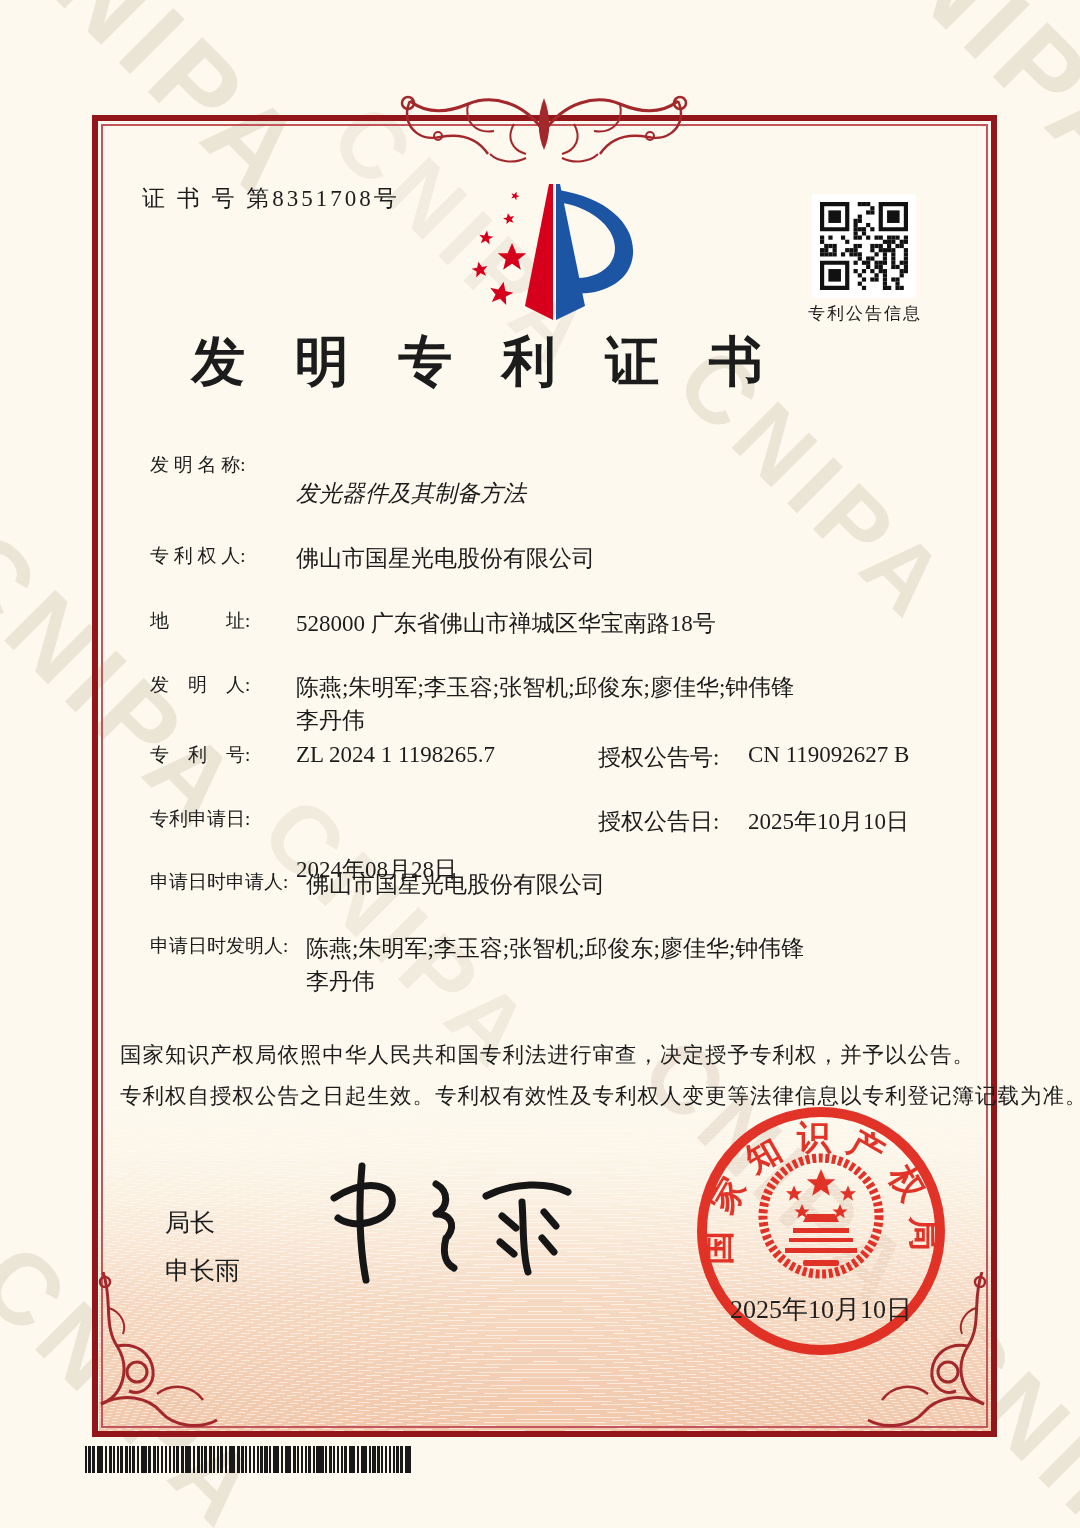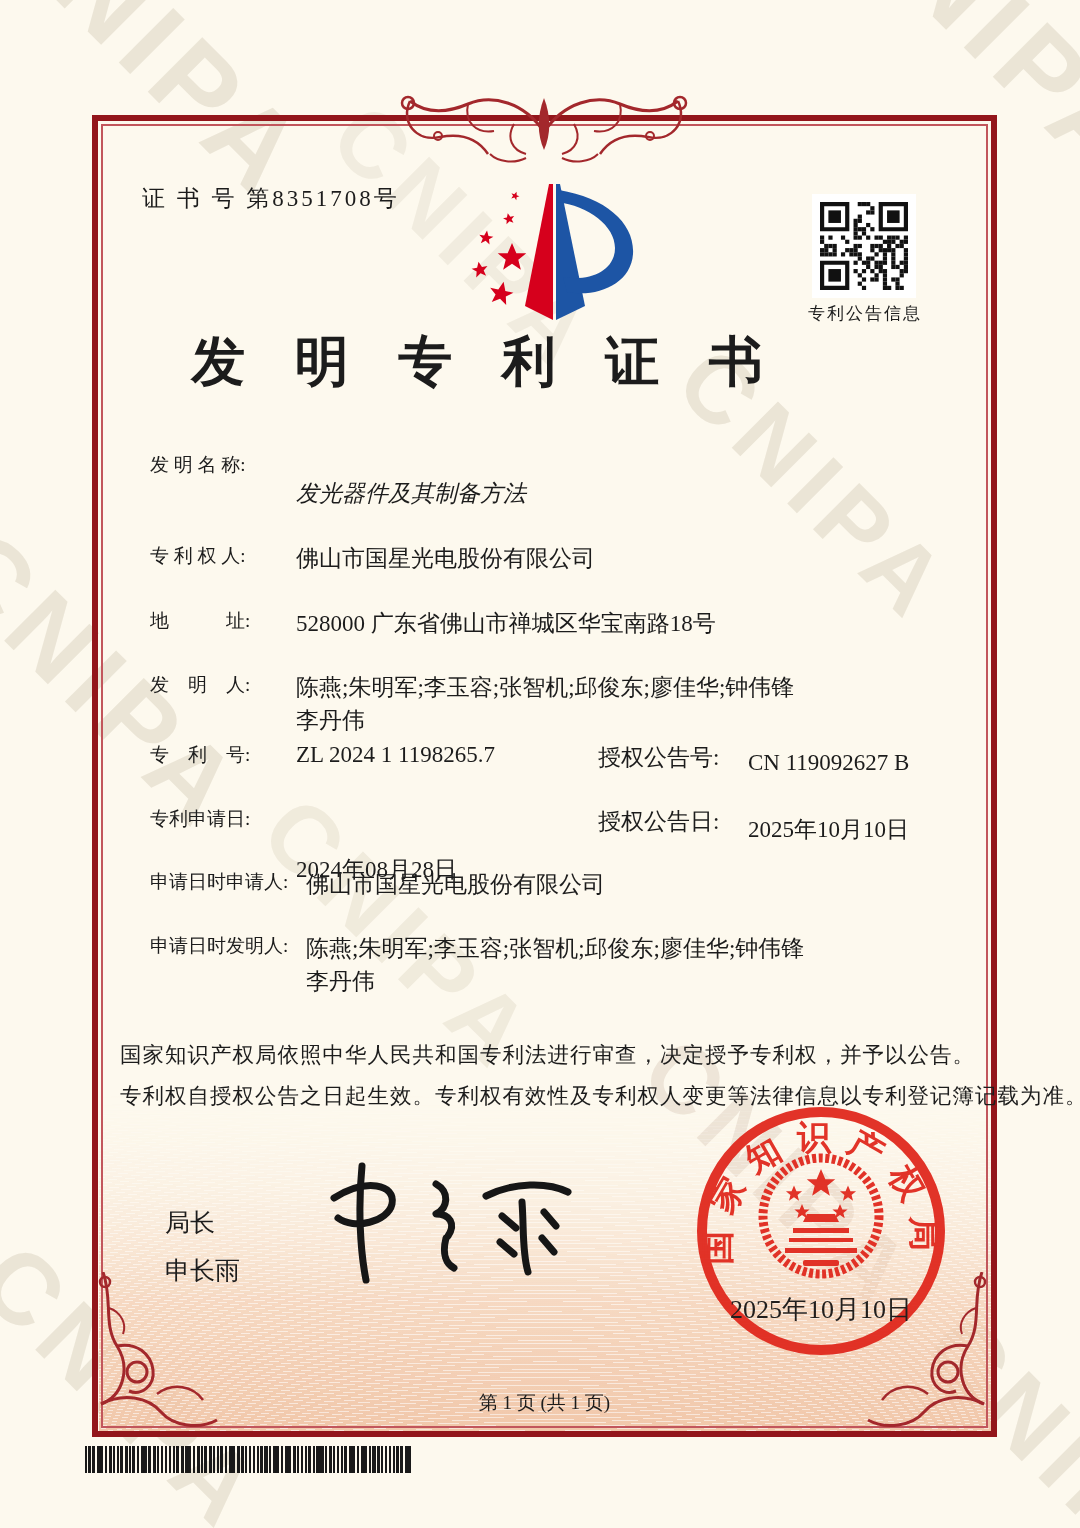--- a/index.html
+++ b/index.html
@@ -30,21 +30,21 @@
   .orn{position:absolute;z-index:3;}
 
   
   .txt{position:absolute;z-index:4;white-space:nowrap;}
   .cert-no{left:142px;top:183px;font-size:23px;letter-spacing:3px;}
   .title{left:92px;top:326px;width:788px;text-align:center;font-size:54px;
          font-weight:bold;letter-spacing:18px;}
   .lbl{position:absolute;left:150px;font-size:19px;z-index:4;white-space:nowrap;text-align:right;}
   .val{position:absolute;left:296px;font-size:23px;z-index:4;white-space:nowrap;}
   .lbl2{position:absolute;left:598px;font-size:23px;z-index:4;white-space:nowrap;}
-  .val2{position:absolute;left:748px;font-size:23px;z-index:4;white-space:nowrap;margin-top:8px;}
+  .val2{position:absolute;left:748px;font-size:23px;z-index:4;white-space:nowrap;}
   .legal{position:absolute;left:120px;width:850px;text-align:center;font-size:21.5px;
          z-index:4;letter-spacing:1px;white-space:nowrap;}
   .officer{position:absolute;left:165px;font-size:25px;z-index:4;
            font-family:"Liberation Sans","DejaVu Sans",sans-serif;}
   .footer{position:absolute;left:92px;top:1390px;width:905px;text-align:center;
           font-size:19px;z-index:4;}
 
   .qr-box{position:absolute;left:812px;top:194px;width:104px;height:104px;
           background:#fff;z-index:4;display:flex;align-items:center;justify-content:center;}
   .qr-caption{position:absolute;left:806px;top:302px;width:116px;text-align:right;
@@ -343,17 +343,16 @@
       <rect x="99" y="138" width="64" height="4"></rect>
       <rect x="95" y="148" width="72" height="5"></rect>
       <rect x="113" y="160" width="36" height="6" rx="2"></rect>
     </g>
     <defs>
       <path id="st2" d="M0,-10 L2.9,-3.1 L9.5,-3.1 L4.2,1.2 L5.9,7.8 L0,3.8 L-5.9,7.8 L-4.2,1.2 L-9.5,-3.1 L-2.9,-3.1 Z"></path>
     </defs>
     <text x="131" y="218" text-anchor="middle" font-size="26" fill="#111" font-family="Liberation Serif, DejaVu Serif, serif">2025年10月10日</text>
   </svg>
 
-  <div class="footer">第 1 页 (共 1 页)</div>
 
   <div class="barcode"></div>
 
 </div>
 
 </body></html>

